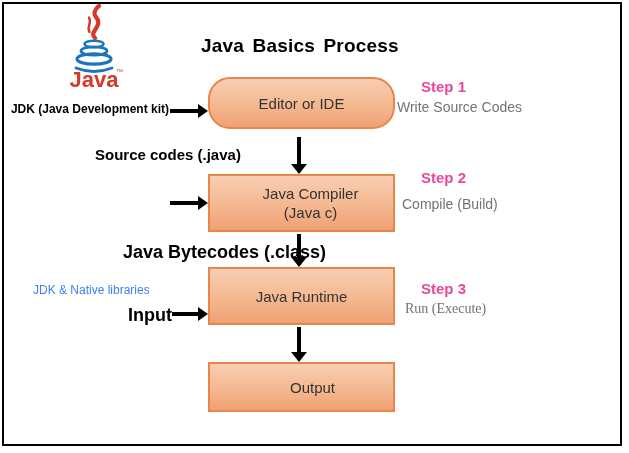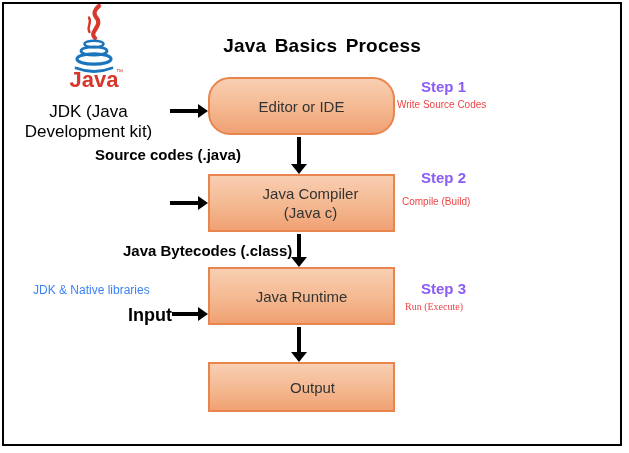--- a/index.html
+++ b/index.html
@@ -1,40 +1,40 @@
 <!DOCTYPE html>
 <html><head>
 <meta charset="utf-8">
 <style>
   html,body{margin:0;padding:0;background:#fff;}
   body{font-family:"Liberation Sans",sans-serif;}
   #canvas{position:relative;width:629px;height:453px;background:#fff;overflow:hidden;}
   #frame{position:absolute;left:2px;top:2px;width:620px;height:444px;border:2px solid #000;box-sizing:border-box;}
   .abs{position:absolute;}
 
-  #title{left:201px;top:35px;width:220px;text-align:right;font-size:19px;font-weight:bold;color:#000;word-spacing:3px;letter-spacing:.2px;}
+  #title{left:201px;top:35px;width:220px;text-align:left;font-size:19px;font-weight:bold;color:#000;word-spacing:3px;letter-spacing:.2px;}
 
   .flowbox{left:208px;width:187px;box-sizing:border-box;border:2px solid #e8854c;
     background:linear-gradient(180deg,#f8ceb2 0%,#f4b890 55%,#f0a173 100%);
     display:flex;flex-direction:column;align-items:center;justify-content:center;
     color:#333;font-size:15px;line-height:19px;text-align:center;}
-  #box-editor{top:77px;height:58px;border-radius:22px;}
+  #box-editor{top:77px;height:52px;border-radius:22px;}
   #box-compiler{top:174px;height:58px;padding-left:18px;}
   #box-runtime{top:267px;height:58px;}
   #box-output{top:362px;height:50px;padding-left:22px;}
 
-  .step-title{font-size:15px;font-weight:bold;color:#8b5cf6;}
-  .step-desc{font-size:10px;color:#ef4444;}
+  .step-title{font-size:15px;font-weight:bold;color:#ec4899;}
+  .step-desc{font-size:14px;color:#737373;}
   #step1-title{left:421px;top:78px;}  #step1-desc{left:397px;top:99px;}
   #step2-title{left:421px;top:169px;} #step2-desc{left:402px;top:196px;}
   #step3-title{left:421px;top:280px;} #step3-desc{left:405px;top:301px;font-family:Liberation Serif, serif;}
 
-  #jdk-label{left:8px;top:102px;width:161px;text-align:center;font-size:17px;color:#000;}
+  #jdk-label{left:8px;top:102px;width:161px;text-align:right;font-size:12px;color:#000;font-weight:bold;}
   #source-codes-label{left:95px;top:146px;font-size:15px;font-weight:bold;color:#000;}
-  #bytecodes-label{left:123px;top:242px;font-size:15px;font-weight:bold;color:#000;}
+  #bytecodes-label{left:123px;top:242px;font-size:18px;font-weight:bold;color:#000;}
   #native-libs-label{left:33px;top:283px;font-size:12px;color:#3b82f6;}
   #input-label{left:128px;top:305px;font-size:18px;font-weight:bold;color:#000;}
 
   .harrow{position:absolute;height:14px;}
   .harrow .shaft{position:absolute;left:0;top:5px;right:9px;height:4px;background:#000;}
   .harrow .head{position:absolute;right:0;top:0;width:0;height:0;
     border-left:10px solid #000;border-top:7px solid transparent;border-bottom:7px solid transparent;}
   #arrow-jdk{left:170px;top:104px;width:38px;}
   #arrow-compiler-in{left:170px;top:196px;width:38px;}
   #arrow-input{left:172px;top:307px;width:36px;}

